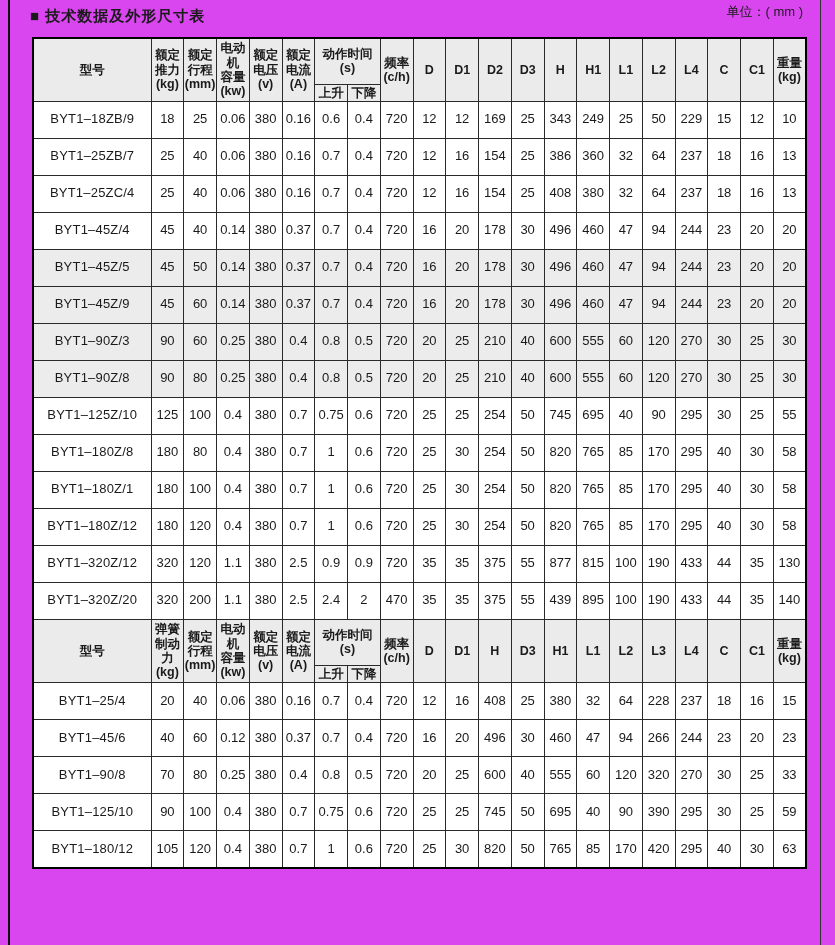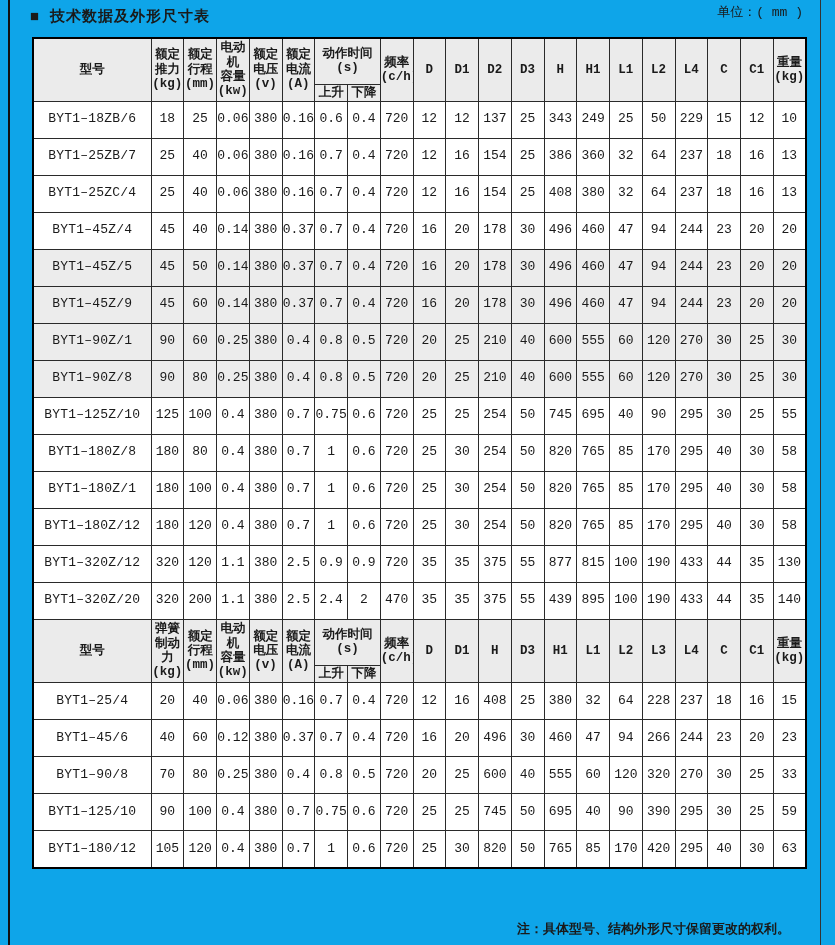--- a/index.html
+++ b/index.html
@@ -8,21 +8,21 @@
     --border:#2a2a2a;
     --outer:#000000;
     --ink:#1a1a1a;
   }
   *{margin:0;padding:0;box-sizing:border-box;}
   html,body{background:#ffffff;}
   body{
     width:835px;height:945px;position:relative;overflow:hidden;
     font-family:"Liberation Sans","DejaVu Sans",sans-serif;color:var(--ink);
   }
-  .page{position:absolute;inset:0;background:#0ea5e9;font-family:Liberation Mono, monospace;}
+  .page{position:absolute;inset:0;background:#d946ef;}
   .rule-left{position:absolute;left:8px;top:0;width:2px;height:945px;background:#111;}
   .rule-right{position:absolute;left:820px;top:0;width:1px;height:945px;background:#333;}
   .page-title{
     position:absolute;left:30px;top:7px;font-size:15px;font-weight:bold;
     letter-spacing:1px;white-space:nowrap;
   }
   .unit-label{
     position:absolute;right:32px;top:3px;font-size:13px;white-space:nowrap;
   }
   table.spec{
@@ -118,32 +118,32 @@
           <th rowspan="2">C</th>
           <th rowspan="2">C1</th>
           <th rowspan="2">重量
 (kg)</th>
         </tr>
         <tr class="h-sub">
           <th>上升</th>
           <th>下降</th>
         </tr>
         <tr>
-          <td class="model-cell">BYT1–18ZB/6</td>
+          <td class="model-cell">BYT1–18ZB/9</td>
           <td>18</td>
           <td>25</td>
           <td>0.06</td>
           <td>380</td>
           <td>0.16</td>
           <td>0.6</td>
           <td>0.4</td>
           <td>720</td>
           <td>12</td>
           <td>12</td>
-          <td>137</td>
+          <td>169</td>
           <td>25</td>
           <td>343</td>
           <td>249</td>
           <td>25</td>
           <td>50</td>
           <td>229</td>
           <td>15</td>
           <td>12</td>
           <td>10</td>
         </tr>
@@ -256,21 +256,21 @@
           <td>496</td>
           <td>460</td>
           <td>47</td>
           <td>94</td>
           <td>244</td>
           <td>23</td>
           <td>20</td>
           <td>20</td>
         </tr>
         <tr class="shaded">
-          <td class="model-cell">BYT1–90Z/1</td>
+          <td class="model-cell">BYT1–90Z/3</td>
           <td>90</td>
           <td>60</td>
           <td>0.25</td>
           <td>380</td>
           <td>0.4</td>
           <td>0.8</td>
           <td>0.5</td>
           <td>720</td>
           <td>20</td>
           <td>25</td>
@@ -596,14 +596,13 @@
           <td>170</td>
           <td>420</td>
           <td>295</td>
           <td>40</td>
           <td>30</td>
           <td>63</td>
         </tr>
       </tbody>
   </table>
 
-  <div class="footnote">注：具体型号、结构外形尺寸保留更改的权利。</div>
 </div>
 
 </body></html>

